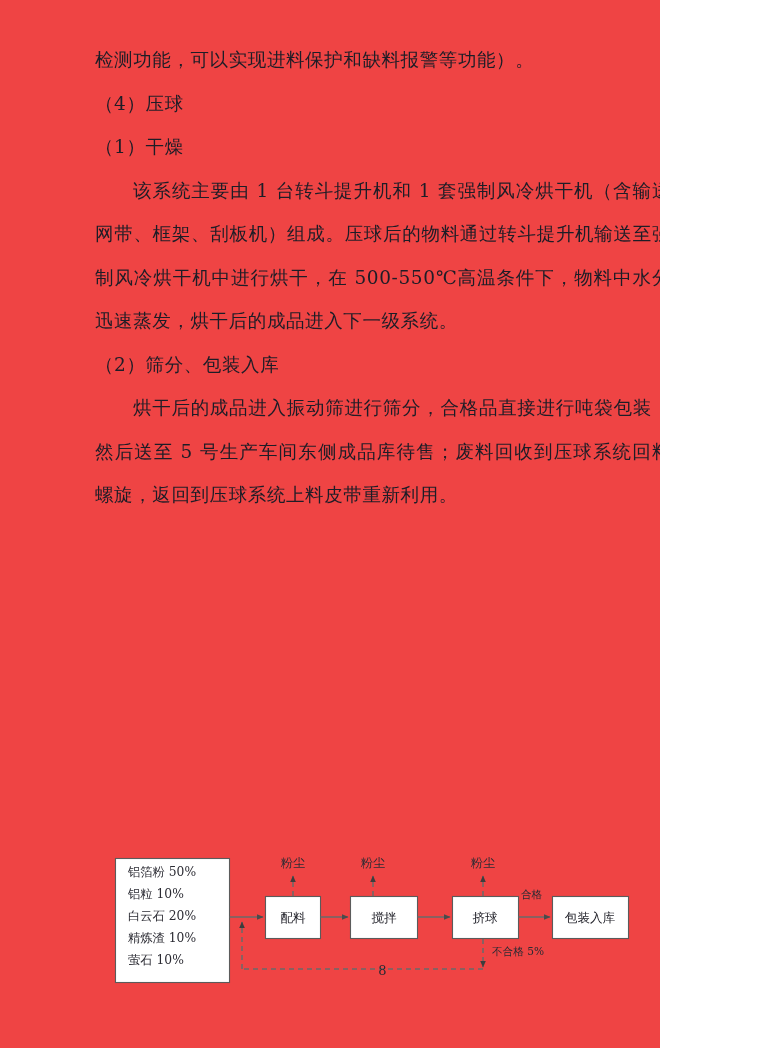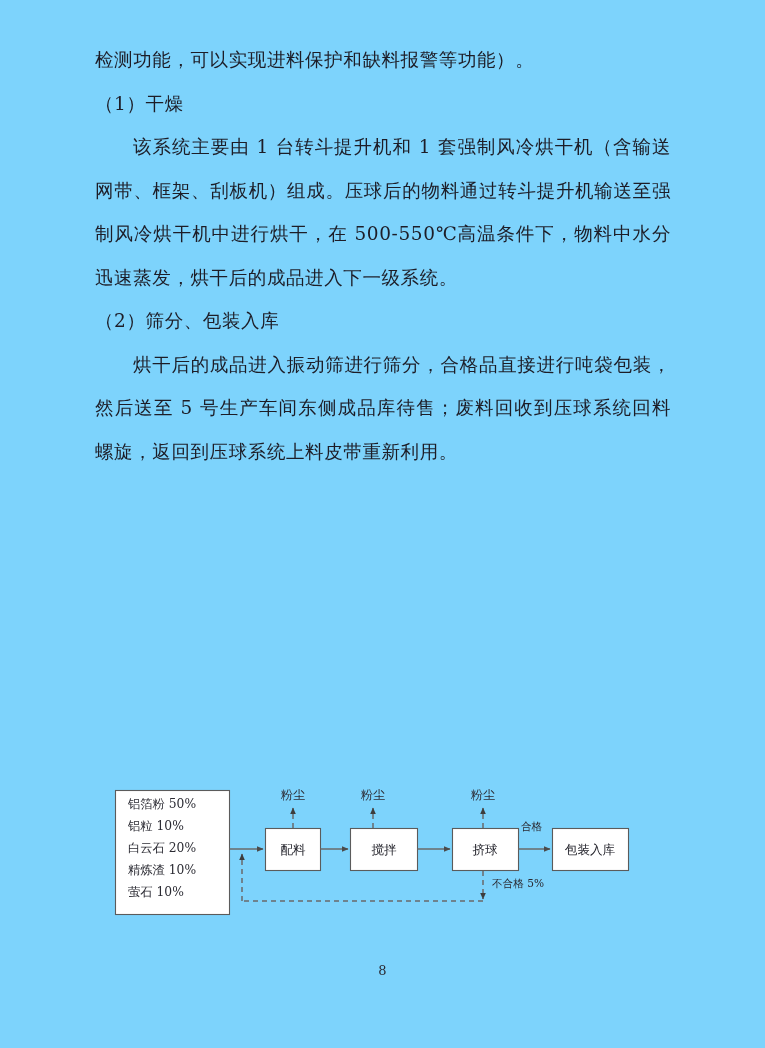--- a/index.html
+++ b/index.html
@@ -6,24 +6,25 @@
     margin: 0;
     padding: 0;
     background: #ffffff;
   }
   body {
     font-family: "DejaVu Serif", "Liberation Serif", serif;
     color: #1a1a22;
   }
   #page {
     position: relative;
-    width: 765px;
+    width: 636px;
     height: 1048px;
-    background: #7dd3fc;
+    background: #ef4444;
     overflow: hidden;
+    padding-left: 24px;
   }
 
   
   .doc-body {
     position: absolute;
     left: 95px;
     top: 38px;
     width: 576px;
   }
   .para {
@@ -37,21 +38,21 @@
     font-weight: 500;
   }
   .para.indent { text-indent: 38px; }
   .para.heading { text-indent: 0px; }
   .para.cont { text-align: justify; }
 
   
   #diagram {
     position: absolute;
     left: 0;
-    top: 772px;
+    top: 840px;
     width: 765px;
     height: 160px;
   }
   #diagram svg { display: block; }
 
   .dg-text {
     font-family: "DejaVu Serif", "Liberation Serif", serif;
     font-size: 12.3px;
     fill: #2b2b33;
   }
@@ -94,20 +95,21 @@
     font-family: "DejaVu Serif", "Liberation Serif", serif;
   }
 </style>
 </head>
 <body>
 
 <div id="page">
 
   <div class="doc-body">
     <p class="para cont">检测功能，可以实现进料保护和缺料报警等功能）。</p>
+    <p class="para heading">（4）压球</p>
     <p class="para heading">（1）干燥</p>
     <p class="para indent">该系统主要由 1 台转斗提升机和 1 套强制风冷烘干机（含输送网带、框架、刮板机）组成。压球后的物料通过转斗提升机输送至强制风冷烘干机中进行烘干，在 500-550℃高温条件下，物料中水分迅速蒸发，烘干后的成品进入下一级系统。</p>
     <p class="para heading">（2）筛分、包装入库</p>
     <p class="para indent">烘干后的成品进入振动筛进行筛分，合格品直接进行吨袋包装，然后送至 5 号生产车间东侧成品库待售；废料回收到压球系统回料螺旋，返回到压球系统上料皮带重新利用。</p>
   </div>
 
   <div id="diagram">
     <svg width="765" height="160" viewBox="0 0 765 160" xmlns="http://www.w3.org/2000/svg">
       <defs>
         <marker id="arrowSolid" markerWidth="7" markerHeight="7" refX="6" refY="3.2" orient="auto" markerUnits="userSpaceOnUse">

